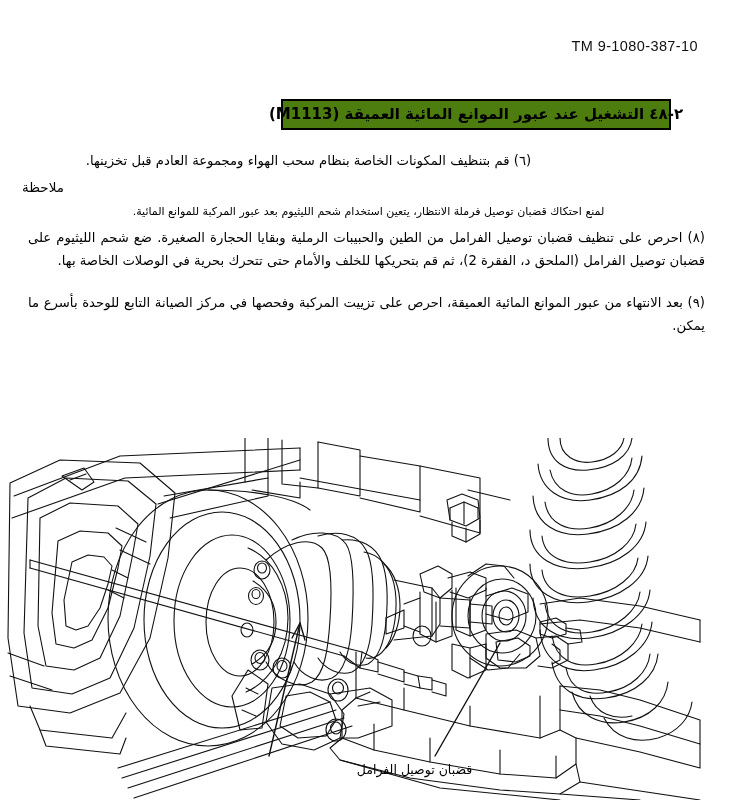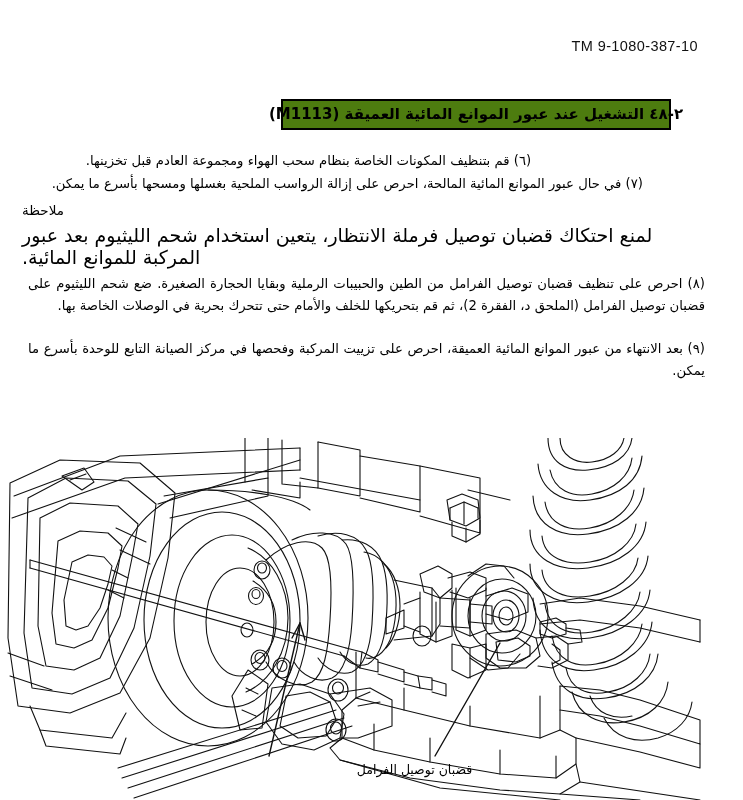--- a/index.html
+++ b/index.html
@@ -76,23 +76,23 @@
   .para.flow     { padding-right: 10px; padding-left: 6px; text-align: justify; text-align-last: right;}
 
   .note-head {
     font-size: 13.5px;
     font-weight: normal;
     text-align: left;
     margin: 6px 0 6px 0;
     letter-spacing: 0.2px;
   }
   .note-body {
-    font-size: 19px;
+    font-size: 11px;
     line-height: 22.5px;
-    text-align: left;
+    text-align: center;
     margin: 0 0 4px 0;
   }
 
   
   .figure {
     position: absolute;
     top: 438px;
     left: 0;
     width: 743px;
     height: 362px;
@@ -121,24 +121,20 @@
     <div class="title-text">٢-٤٨ التشغيل عند عبور الموانع المائية العميقة (M1113)</div>
   </div>
 
   <div class="body-block">
 
     <p class="para indent-1">
       <span>(٦)</span>
       <span>قم بتنظيف المكونات الخاصة بنظام سحب الهواء ومجموعة العادم قبل تخزينها.</span>
     </p>
 
-    <p class="para indent-2">
-      <span>(٧)</span>
-      <span>في حال عبور الموانع المائية المالحة، احرص على إزالة الرواسب الملحية بغسلها ومسحها بأسرع ما يمكن.</span>
-    </p>
 
     <div class="note-head">ملاحظة</div>
 
     <div class="note-body">لمنع احتكاك قضبان توصيل فرملة الانتظار، يتعين استخدام شحم الليثيوم بعد عبور المركبة للموانع المائية.</div>
 
     <p class="para flow">
       <span>(٨)</span>
       <span>احرص على تنظيف قضبان توصيل الفرامل من الطين والحبيبات الرملية وبقايا الحجارة الصغيرة. ضع شحم الليثيوم على قضبان توصيل الفرامل (الملحق د، الفقرة 2)، ثم قم بتحريكها للخلف والأمام حتى تتحرك بحرية في الوصلات الخاصة بها.</span>
     </p>
 

